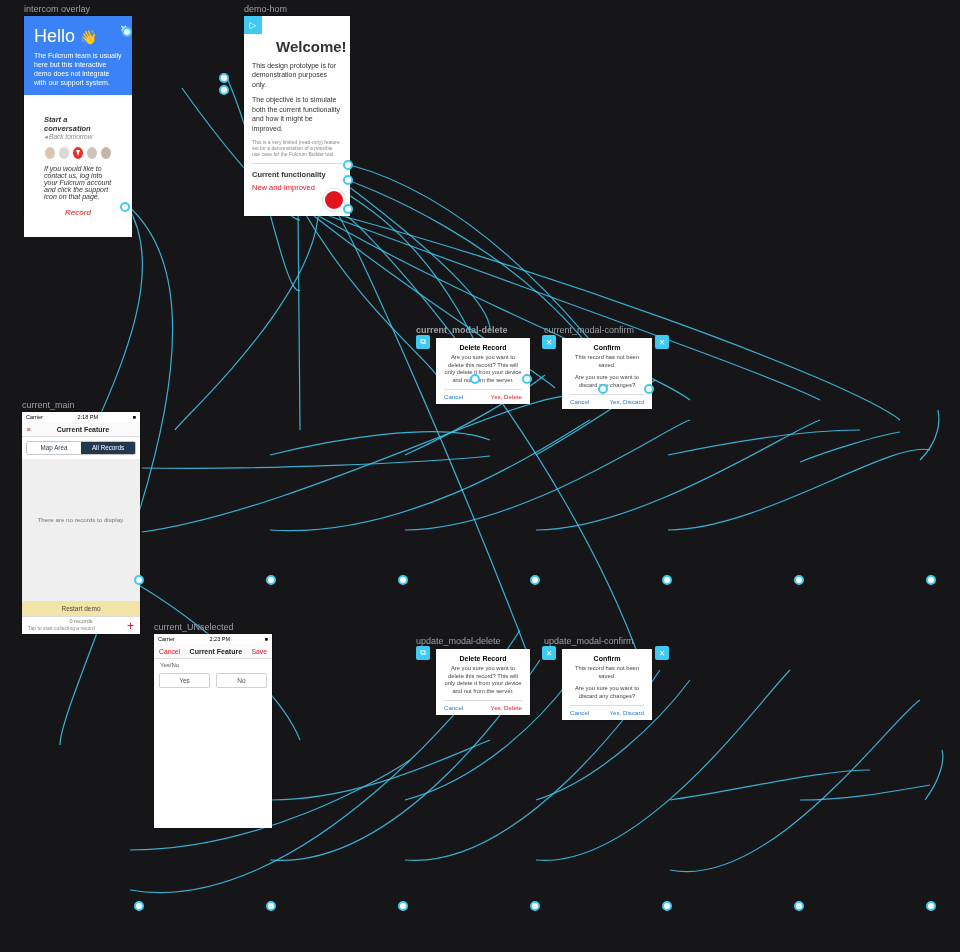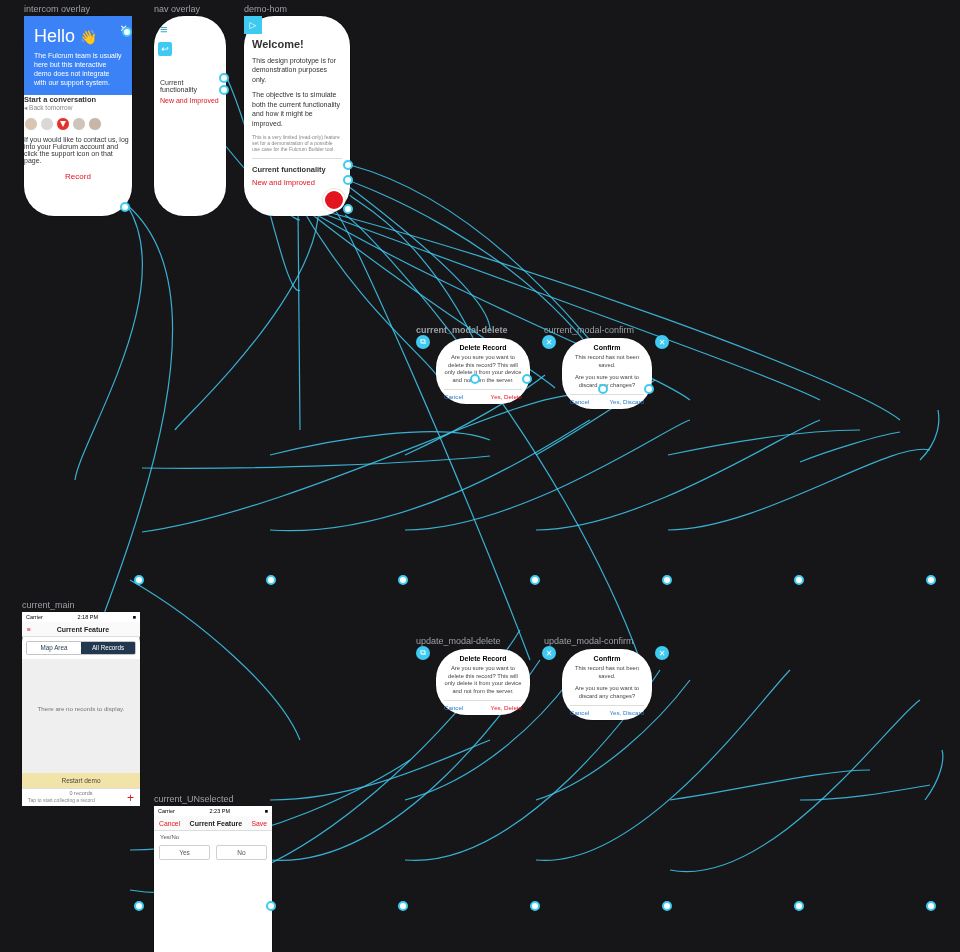--- a/index.html
+++ b/index.html
@@ -32,21 +32,21 @@
   
   .intercom-top {
     background: #3b82f6;
     color: #fff;
     padding: 10px 10px 8px 10px;
   }
   .intercom-top h1 { font-size: 18px; font-weight: 400; display: flex; align-items: center; gap: 5px; }
   .intercom-top .wave { font-size: 14px; }
   .intercom-top .close-x { position: absolute; right: 5px; top: 6px; color: #fff; font-size: 11px; font-weight: bold; }
   .intercom-top p { font-size: 7px; line-height: 1.3; margin-top: 4px; }
-  .intercom-body { padding: 0; font-size: 7px; color: #333; background: #fff; }
+  .intercom-body { padding: 20px; font-size: 7px; color: #333; background: #fff; font-style: italic; }
   .intercom-body .start { font-size: 7.5px; font-weight: 600; }
   .intercom-body .back { font-size: 6.5px; color: #888; }
   .avatars { display: flex; gap: 2px; margin: 5px 0; }
   .avatars .av { width: 14px; height: 14px; border-radius: 50%; background: #d8c5b2; border: 1px solid #fff; }
   .avatars .av.a2 { background: #dad8d6; }
   .avatars .av.a3 { background: #e2322b; position: relative; }
   .avatars .av.a3::after { content:""; position:absolute; inset:3px; background:#fff; clip-path: polygon(50% 0,100% 100%,0 100%); transform: rotate(180deg); }
   .avatars .av.a4 { background: #cfc4ba; }
   .avatars .av.a5 { background: #c7b6a8; }
   .intercom-body .close-btn { color: #e3131f; font-size: 8px; text-align: center; margin-top: 8px; }
@@ -57,21 +57,21 @@
   .nav-ov .red-link { color: #e3131f; font-size: 7px; margin-top: 22px; }
   .nav-ov .black-link { font-size: 7px; margin-top: 6px; color:#333; }
   .nav-ov .blue-arrow {
     position:absolute; left:4px; top:26px; width:14px; height:14px;
     background:#3fcaf2; border-radius:2px; display:flex; align-items:center; justify-content:center;
     color:#fff; font-size:9px;
   }
 
   
   .demo-home { padding: 8px; font-size: 7px; color: #333; position:relative; height:100%; }
-  .demo-home h2 { font-size: 11px; font-weight: 700; margin-bottom: 6px; }
+  .demo-home h2 { font-size: 15px; font-weight: 700; margin-bottom: 6px; margin-left: 24px; }
   .demo-home p { line-height: 1.35; margin-bottom: 6px; }
   .demo-home .fine { font-size: 5px; color: #888; line-height: 1.2; margin-bottom: 6px; }
   .demo-home .cf { font-size: 7.5px; font-weight: 600; border-top: 1px solid #ddd; padding-top: 6px; margin-top: 4px; }
   .demo-home .ni { font-size: 7.5px; color: #e3131f; font-weight: 500; margin-top: 4px; }
   .demo-home .play { position:absolute; top:0; left:0; width:18px; height:18px; background:#3fcaf2; display:flex; align-items:center; justify-content:center; color:#fff; font-size:9px; }
   .red-circle { position:absolute; right:5px; bottom:5px; width:22px; height:22px; border-radius:50%; background:#e3131f; border:2px solid #fff; box-shadow: 0 0 0 1px rgba(0,0,0,0.1); }
 
   
   .phone { font-size: 6.5px; color:#333; position: relative; height: 100%; display:flex; flex-direction:column; }
   .statusbar { display:flex; justify-content:space-between; padding:2px 4px; font-size:5.5px; color:#000; background:#fff; }
@@ -106,21 +106,21 @@
     position:absolute; width:14px; height:14px;
     background:#3fcaf2; border-radius:2px;
     display:flex; align-items:center; justify-content:center;
     color:#fff; font-size:8px; z-index:5;
   }
   .fh.round { border-radius:50%; width:10px; height:10px; background:#fff; border:2px solid #3fcaf2; }
 
   
   svg.wires { position:absolute; inset:0; width:960px; height:952px; pointer-events:none; z-index:1; }
   svg.wires path { stroke:#3fcaf2; stroke-width:1.2; fill:none; opacity:0.85; }
-  .artboard, .modal, .fh { z-index:2;border-radius:30px; }
+  .artboard, .modal, .fh { z-index:2; }
 </style>
 </head>
 <body>
 
 <div class="canvas">
 
 <svg class="wires" viewBox="0 0 960 952">
   <path d="M127,205 C180,290 80,440 75,480"></path>
   <path d="M127,205 C260,320 60,690 60,745"></path>
   <path d="M226,76 C260,150 285,300 300,290"></path>
@@ -185,27 +185,20 @@
       <div class="av a4"></div>
       <div class="av a5"></div>
     </div>
     <div>If you would like to contact us, log into your Fulcrum account and click the support icon on that page.</div>
     <div class="close-btn">Record</div>
   </div>
 </div>
 <div class="fh round" style="left:122px; top:27px;"></div>
 <div class="fh round" style="left:120px; top:202px;"></div>
 
-<div class="artboard nav-ov" style="left:154px; top:16px; width:72px; height:200px;">
-  <div class="ab-label">nav overlay</div>
-  <div class="ham">≡</div>
-  <div class="blue-arrow">↩</div>
-  <div class="black-link" style="margin-top:42px;">Current functionality</div>
-  <div class="red-link" style="margin-top:4px;">New and Improved</div>
-</div>
 <div class="fh round" style="left:219px; top:73px;"></div>
 <div class="fh round" style="left:219px; top:85px;"></div>
 
 <div class="artboard" style="left:244px; top:16px; width:106px; height:200px;">
   <div class="ab-label">demo-hom</div>
   <div class="demo-home">
     <div class="play">▷</div>
     <h2 style="margin-top:14px;">Welcome!</h2>
     <p>This design prototype is for demonstration purposes only.</p>
     <p>The objective is to simulate both the current functionality and how it might be improved.</p>
@@ -240,21 +233,21 @@
   <div class="mbtns">
     <span>Cancel</span>
     <span>Yes, Discard</span>
   </div>
 </div>
 <div class="fh" style="left:542px; top:335px;">✕</div>
 <div class="fh" style="left:655px; top:335px;">✕</div>
 <div class="fh round" style="left:598px; top:384px;"></div>
 <div class="fh round" style="left:644px; top:384px;"></div>
 
-<div class="artboard phone" style="left:22px; top:412px; width:118px; height:194px;">
+<div class="artboard phone" style="left:22px; top:412px; width:118px; height:222px;">
   <div class="ab-label">current_main</div>
   <div class="statusbar">
         <span>Carrier</span>
         <span>2:18 PM</span>
         <span>■</span>
       </div>
   <div class="navbar">
         <span class="left">≡</span>
         <span class="center">Current Feature</span>
         <span></span>

